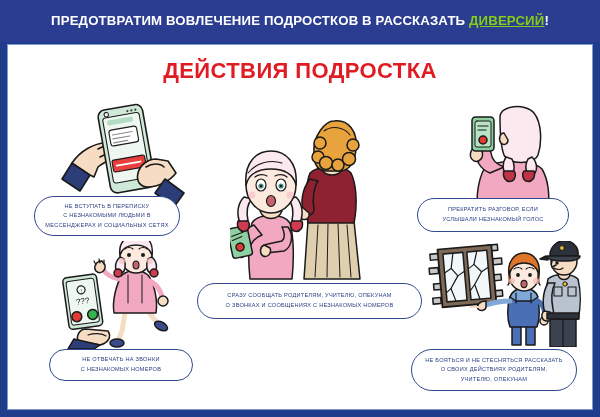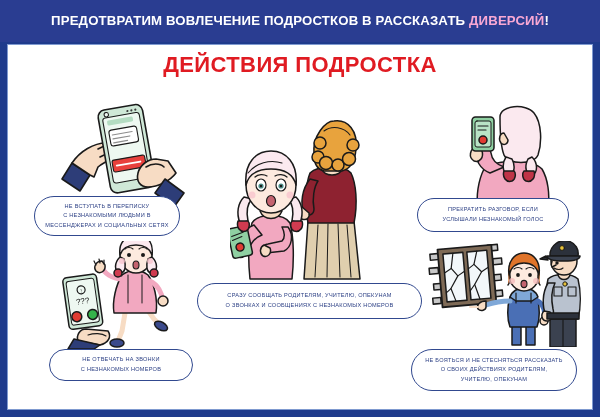--- a/index.html
+++ b/index.html
@@ -36,39 +36,39 @@
   }
   .banner-text {
     font-size: 13.2px;
     font-weight: bold;
     color: #ffffff;
     letter-spacing: 0.15px;
     white-space: nowrap;
     text-align: center;
     line-height: 1;
   }
-  .banner-text .accent { color: #f9a8d4; }
+  .banner-text .accent { color: #84cc16; text-decoration: underline; }
 
   
   .canvas {
     position: absolute;
     left: 7px;
     top: 44px;
     width: 586px;
     height: 366px;
     background: #ffffff;
     border: 1px solid #7f9ad0;
     box-sizing: border-box;
     overflow: hidden;
   }
 
   .title {
     position: absolute;
     left: 0;
-    top: 7px;
+    top: 13px;
     width: 100%;
     text-align: center;
     font-size: 22px;
     font-weight: bold;
     color: #e01b22;
     letter-spacing: 0.4px;
   }
 
   
   .bubble {

